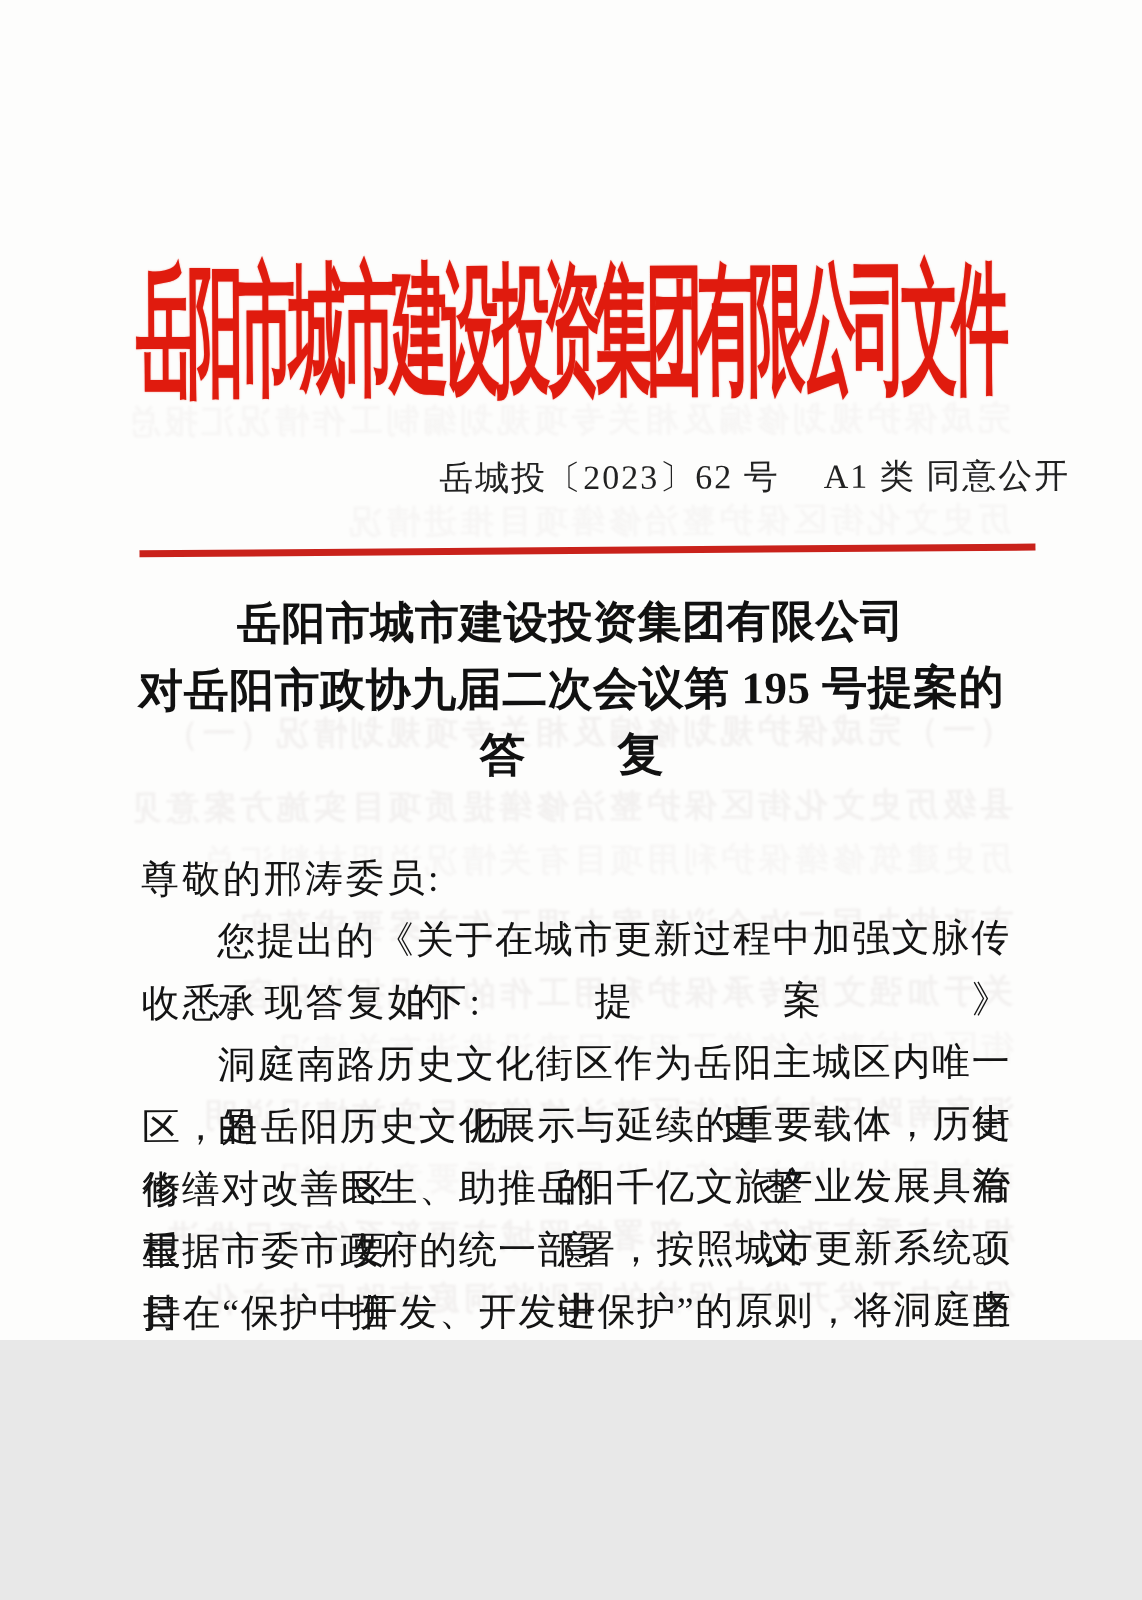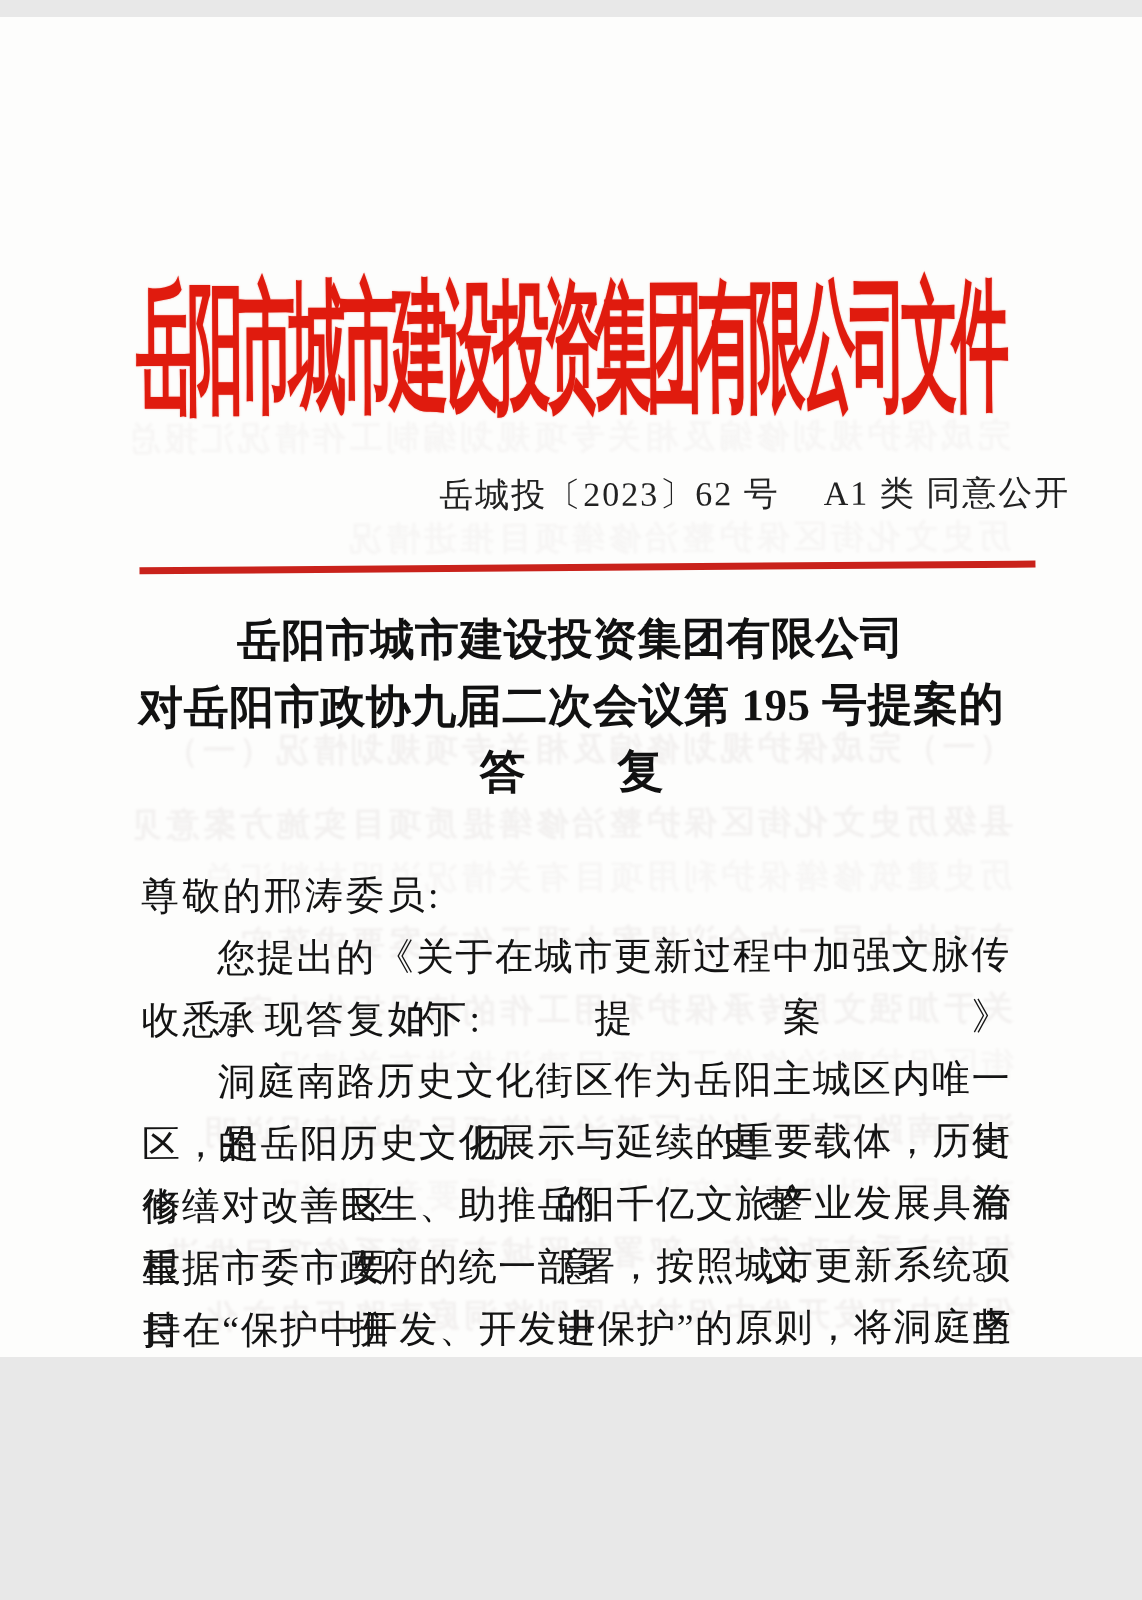--- a/index.html
+++ b/index.html
@@ -1,20 +1,20 @@
 <!DOCTYPE html>
 <html><head>
 <meta charset="utf-8">
 <style>
   html, body { margin: 0; padding: 0; background: #e8e8e8; }
   .page {
     position: relative;
     width: 1142px;
     height: 1340px;
-    margin: 17px auto;
+    margin: 0 auto;
     background: #fdfdfc;
     overflow: hidden;
     font-family: "Liberation Serif", "DejaVu Serif", serif;
     color: #1a1a1a;
   }
   .tilt {
     position: absolute;
     inset: 0;
     transform: rotate(-0.25deg);
     transform-origin: 50% 50%;

